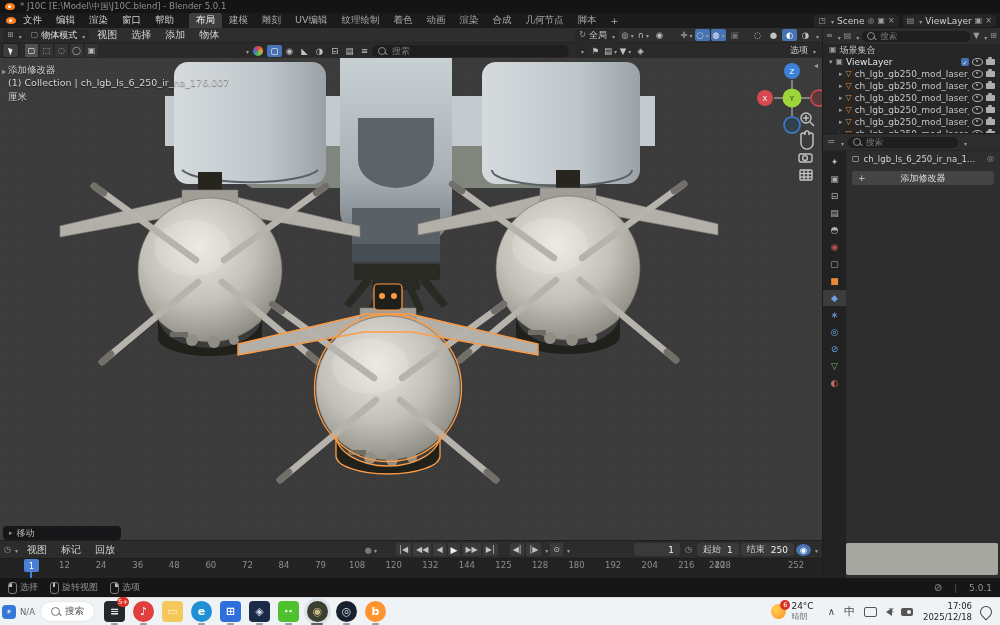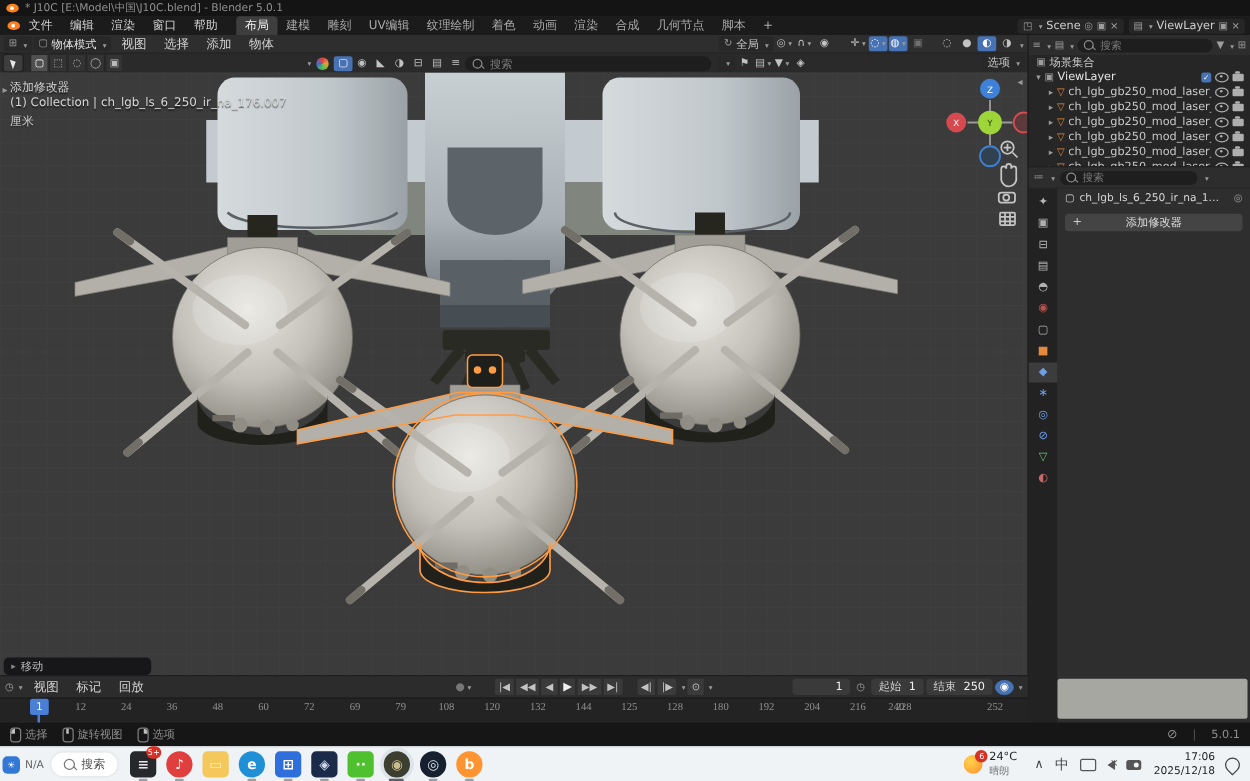--- a/index.html
+++ b/index.html
@@ -80,21 +80,21 @@
 
   
   #timeline-hdr{left:0;top:540px;width:822px;height:18px;background:#2c2c2c;border-top:1px solid #1e1e1e;
                 display:flex;align-items:center;padding:0 4px;box-sizing:border-box;gap:2px;}
   .tl-btn{color:#c3c3c3;font-size:8px;padding:0 3px;height:13px;display:flex;align-items:center;background:#3a3a3a;}
   .tl-btn.play{color:#f0f0f0;font-size:9px;}
   .field{display:flex;align-items:center;background:#3a3a3a;border-radius:3px;height:13px;padding:0 6px;gap:6px;
          font-size:9px;color:#cfcfcf;}
   .field .val{color:#f0f0f0;}
   #ruler{left:0;top:558px;width:822px;height:20px;background:#232323;border-top:1px solid #1c1c1c;box-sizing:border-box;}
-  .ruler-num{position:absolute;top:1px;transform:translateX(-50%);font-size:8.5px;color:#8e8e8e;font-family:Liberation Serif, serif;}
+  .ruler-num{position:absolute;top:1px;transform:translateX(-50%);font-size:8.5px;color:#8e8e8e;}
   #playhead{position:absolute;left:24px;top:0;width:15px;height:13px;background:#4a7fd6;border-radius:2px;
             color:#fff;font-size:8.5px;display:flex;align-items:center;justify-content:center;}
   #playhead-stem{position:absolute;left:30px;top:13px;width:2px;height:7px;background:#4a7fd6;}
 
   
   #statusbar{left:0;top:578px;width:1000px;height:19px;background:#161616;display:flex;align-items:center;
              padding:0 8px;gap:12px;font-size:9px;color:#8f8f8f;box-sizing:border-box;}
   .mouse{width:7px;height:10px;border:1px solid #7d7d7d;border-radius:3px;position:relative;flex:none;margin-right:3px;}
   .mouse::before{content:"";position:absolute;background:#bdbdbd;}
   .m-left::before{left:0;top:0;width:3px;height:4px;border-radius:3px 0 0 0;}
@@ -603,21 +603,21 @@
   <span class="ruler-num" style="left: 101.104px;">24</span>
 
   <span class="ruler-num" style="left: 137.68px;">36</span>
 
   <span class="ruler-num" style="left: 174.256px;">48</span>
 
   <span class="ruler-num" style="left: 210.832px; text-align: right;">60</span>
 
   <span class="ruler-num" style="left: 247.408px;">72</span>
 
-  <span class="ruler-num" style="left: 283.984px;">69</span>
+  <span class="ruler-num" style="left: 283.984px;">84</span>
 
   <span class="ruler-num" style="left: 320.56px;">79</span>
 
   <span class="ruler-num" style="left: 357.136px;">108</span>
 
   <span class="ruler-num" style="left: 393.712px;">120</span>
 
   <span class="ruler-num" style="left: 430.288px;">132</span>
 
   <span class="ruler-num" style="left: 466.864px;">144</span>

